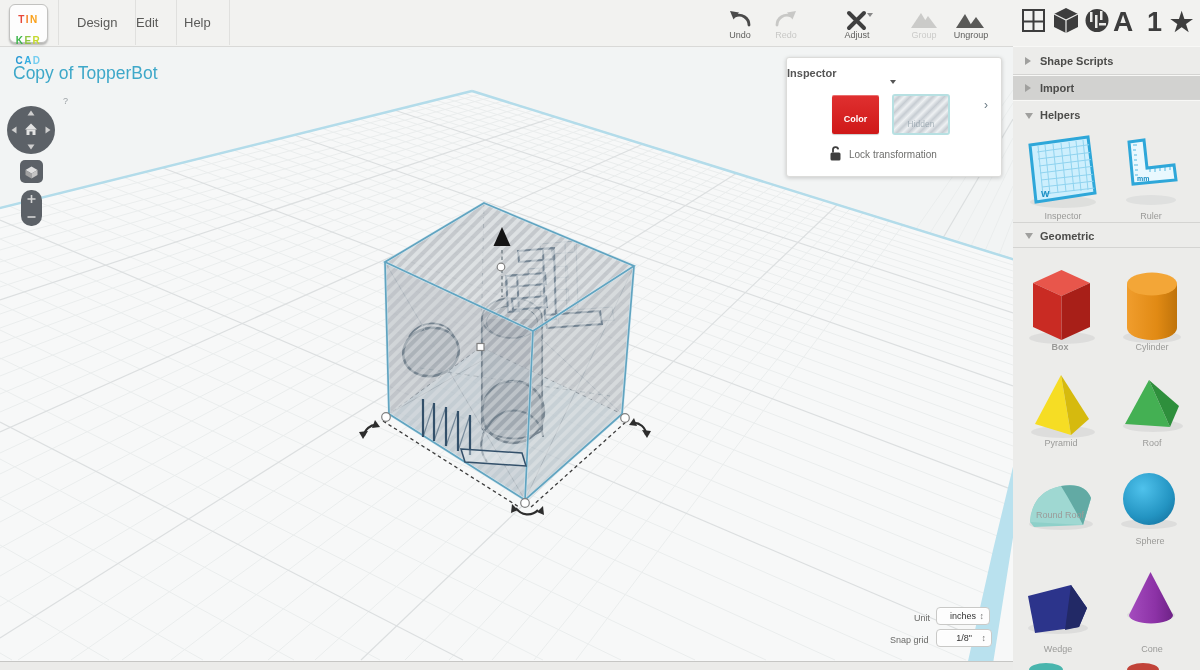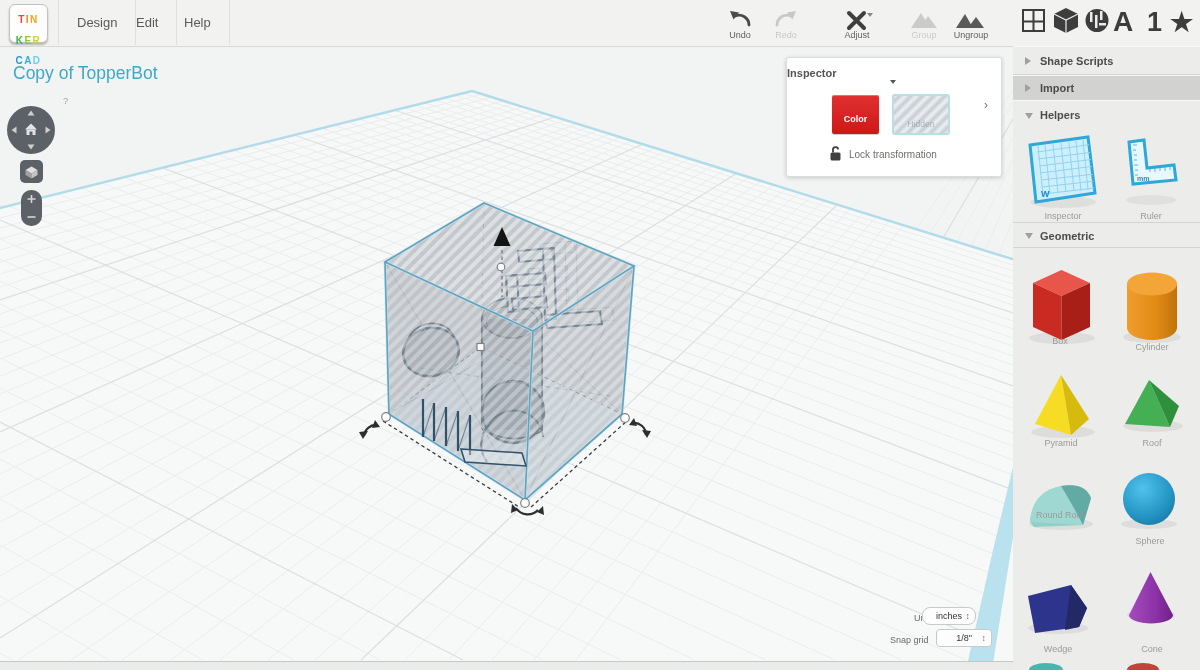--- a/index.html
+++ b/index.html
@@ -280,21 +280,21 @@
   <div id="swatch-red">Color</div>
   <div id="swatch-hid">Hidden</div>
   <div id="insp-arrow">›</div>
   <div id="lockrow"><svg width="13" height="15" viewBox="0 0 13 15" style="vertical-align:-3px;margin-right:7px">
         <rect x="1.5" y="6.5" width="10" height="8" rx="1.5" fill="#3f3f3f"></rect>
         <path d="M4 6.5 V4 a2.6 2.6 0 0 1 5.2 -0.6" fill="none" stroke="#3f3f3f" stroke-width="1.8"></path>
       </svg>Lock transformation</div>
 </div>
 <div id="unitctl">
   <div style="position:absolute;left:24px;top:8px;">Unit</div>
-  <div class="selbox" style="position:absolute;left:32px;top:2px;width:52px;height:16px;line-height:16px;border-radius:8px;">inches<span style="position:absolute;right:5px;top:0;color:#777;">↕</span></div>
+  <div class="selbox" style="position:absolute;left:46px;top:2px;width:52px;height:16px;line-height:16px;">inches<span style="position:absolute;right:5px;top:0;color:#777;">↕</span></div>
   <div style="position:absolute;left:0px;top:30px;width:46px;white-space:nowrap;">Snap grid</div>
   <div class="selbox" style="position:absolute;left:46px;top:24px;width:54px;height:16px;line-height:16px;">1/8"<span style="position:absolute;right:5px;top:0;color:#777;">↕</span></div>
 </div>
 <div id="footer"></div>
 <div id="topbar">
   <div id="logo">
       <div style="color:#e8483b;">T<span style="color:#f58025;">I</span><span style="color:#f9a11b;">N</span></div>
       <div style="color:#3cb54a;">K<span style="color:#8dc63f;">E</span><span style="color:#c5d92d;">R</span></div>
       <div style="color:#2899d4;">C<span style="color:#35aee2;">A</span><span style="color:#74cdf0;">D</span></div>
     </div>
@@ -437,21 +437,21 @@
   <polygon points="15,340 58,329 74,352 66,371 22,377" fill="#2c348b"></polygon>
   <polygon points="58,329 74,352 66,371 52,374" fill="#222966"></polygon>
  </g>
  <g>
   <ellipse cx="138" cy="359" rx="24" ry="6" fill="rgba(120,125,130,0.13)"></ellipse>
   <path d="M116,359 A 21 8 0 0 0 160,359 L137.5,316 Z" fill="url(#sconeg)"></path>
  </g>
  <ellipse cx="33" cy="414" rx="17" ry="7" fill="#49b5ad"></ellipse>
  <ellipse cx="130" cy="414" rx="16" ry="7" fill="#c14339"></ellipse>
 </svg>
-<div class="shp-label" style="left:2px;top:290px;">Box</div>
+<div class="shp-label" style="left:2px;top:296px;font-weight:bold;">Box</div>
 <div class="shp-label" style="left:94px;top:296px;">Cylinder</div>
 <div class="shp-label" style="left:3px;top:392px;">Pyramid</div>
 <div class="shp-label" style="left:94px;top:392px;">Roof</div>
 <div class="shp-label" style="left:2px;top:464px;text-align:center;">Round Roof</div>
 <div class="shp-label" style="left:92px;top:490px;">Sphere</div>
 <div class="shp-label" style="left:0px;top:598px;">Wedge</div>
 <div class="shp-label" style="left:94px;top:598px;">Cone</div>
 
 </div>
 

